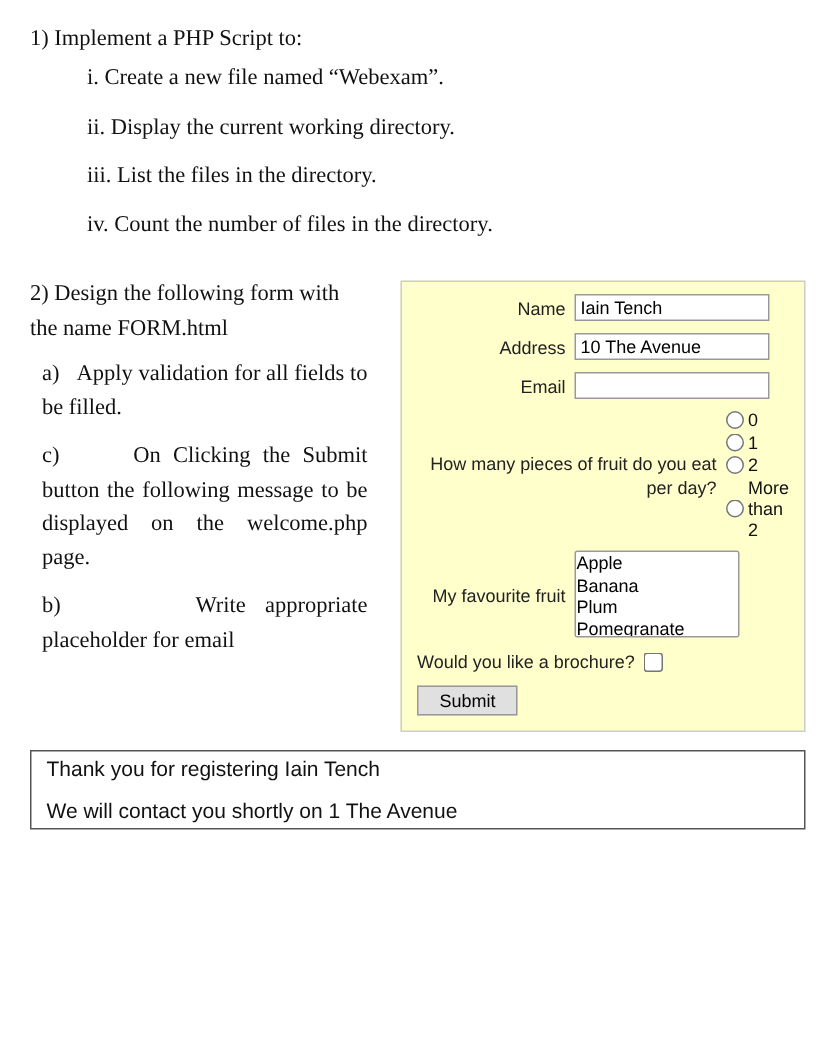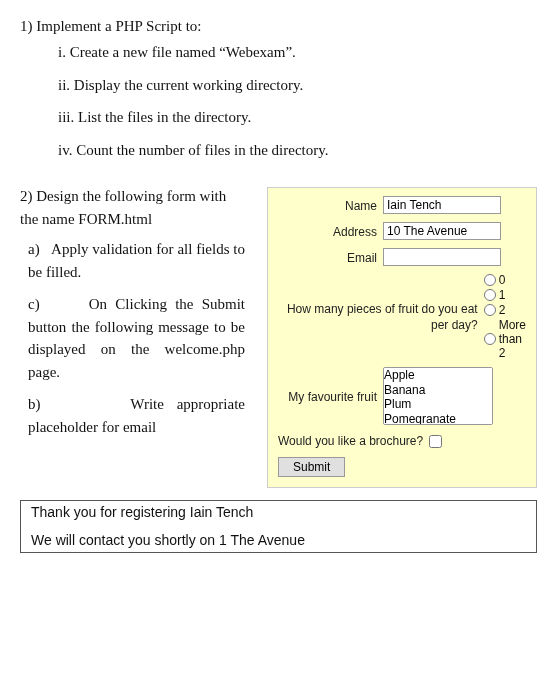--- a/index.html
+++ b/index.html
@@ -73,21 +73,21 @@
       padding-right: 6px;
       padding-top: 2px;
       font-size: 12px;
       color: #222;
       line-height: 1.4;
     }
     .form-control-wrap {
       flex: 1;
     }
     .form-input {
-      width: 118px;
+      width: 130px;
       border: 1px solid #999;
       padding: 1px 3px;
       font-size: 12px;
       background: #fff;
     }
     .radio-group {
       display: flex;
       flex-direction: column;
       gap: 1px;
     }

